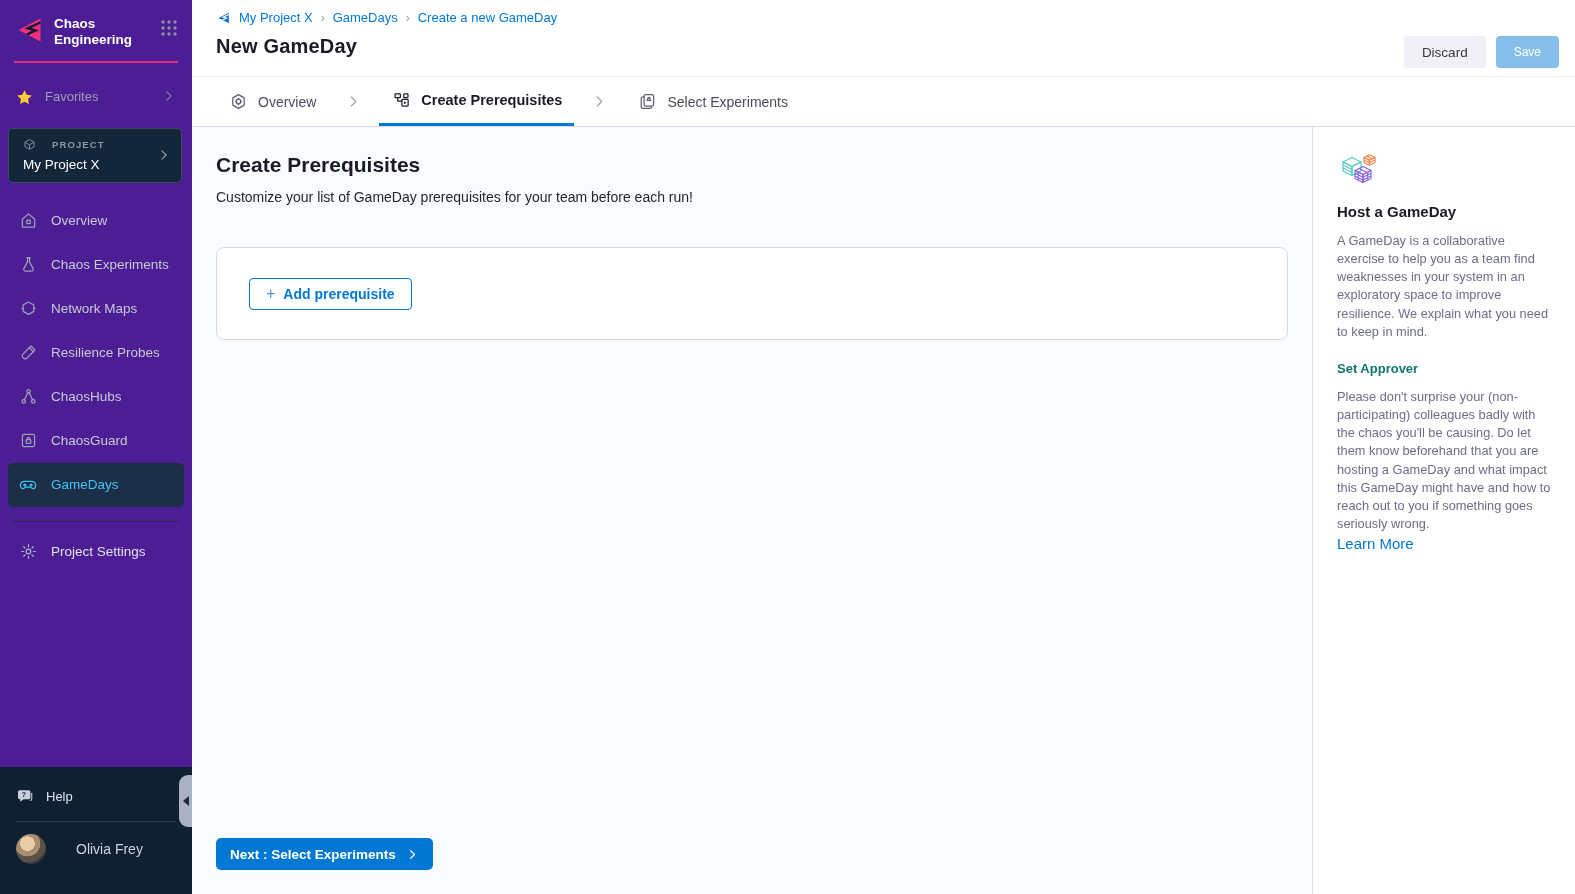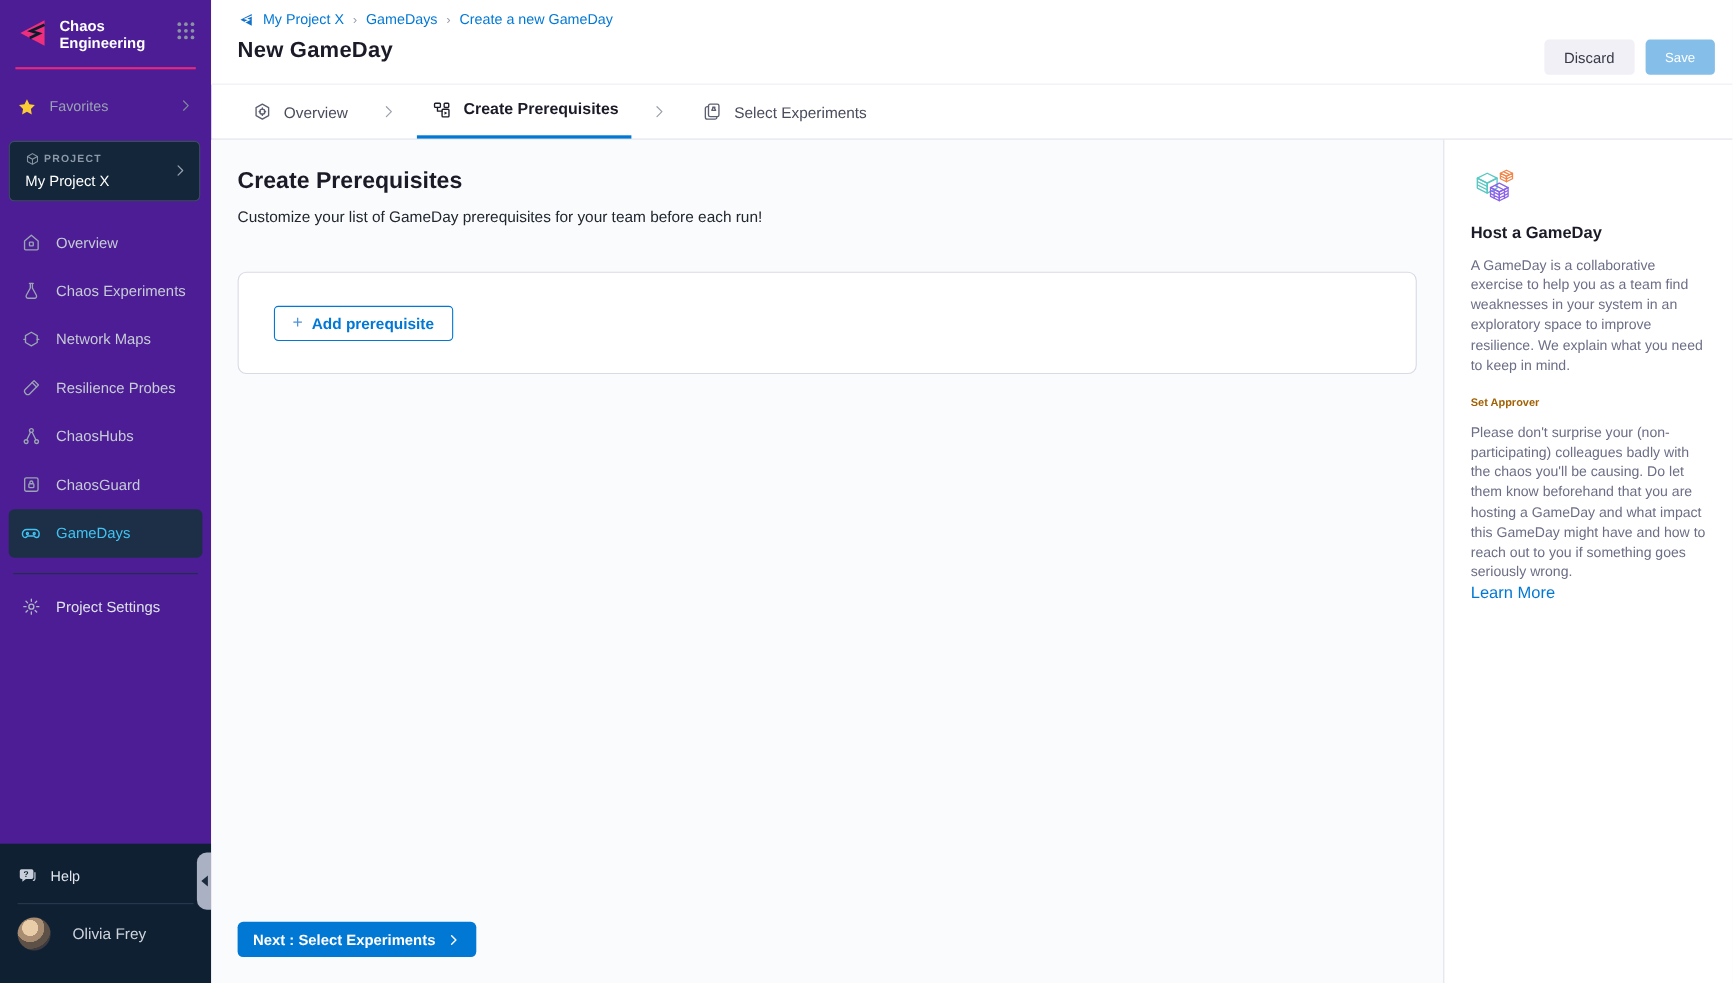--- a/index.html
+++ b/index.html
@@ -13,21 +13,21 @@
   .brand-logo { flex:none; margin-top:1px; }
   .brand-text { flex:1; margin-left:10px; color:#fff; font-size:13.5px; font-weight:bold; line-height:1.22; padding-top:2px; }
   .grid-icon { flex:none; margin-top:5px; cursor:pointer; }
   .brand-underline { height:2px; background:#e3297d; margin:12px 14px 0 14px; }
 
   .fav-row { display:flex; gap:12px; margin:26px 16px 0 16px; cursor:pointer; }
   .fav-label { font-size:13px; color:#9aa3b1; flex:1; }
 
   .project-box { margin:22px 10px 0 8px; border:1px solid #3c4c5f; border-radius:5px; background:#13263a;
                  padding:9px 12px 10px 14px; position:relative; cursor:pointer; }
-  .project-kicker-row { display:flex; align-items:center; gap:4px; }
+  .project-kicker-row { display:flex; align-items:center; gap:16px; }
   .project-kicker { font-size:9.5px; letter-spacing:1.1px; color:#8c98a7; font-weight:bold; }
   .project-name { margin-top:6px; font-size:13.5px; color:#fff; }
   .project-chevron { position:absolute; right:10px; top:50%; transform:translateY(-50%); }
 
   .nav { margin-top:16px; }
   .nav-item { display:flex; align-items:center; gap:13px; height:44px; padding:0 10px 0 18px; cursor:pointer; }
   .nav-item .nicon { width:20px; height:20px; flex:none; color:#9aa4b2; display:flex; align-items:center; justify-content:center; }
   .nav-item .nlabel { font-size:13.5px; color:#c6cbd4; }
   .nav-item.active { background:#1c2f46; border-radius:5px; margin:0 8px; padding:0 2px 0 10px; }
   .nav-item.active .nicon { color:#41c2f4; }
@@ -35,21 +35,21 @@
 
   .side-divider { height:1px; background:#1f3045; margin:14px 12px 0 12px; }
   .settings-row { display:flex; align-items:center; gap:13px; height:44px; padding:0 18px; margin-top:8px; cursor:pointer; }
   .settings-row .nicon { width:20px; height:20px; color:#aeb6c2; display:flex; align-items:center; justify-content:center; }
   .settings-row .nlabel { font-size:13.5px; color:#dfe3ea; }
 
   .side-footer { position:absolute; left:0; right:0; bottom:0; height:127px; background:#0f2033; }
   .help-row { display:flex; align-items:center; gap:12px; padding:20px 16px 0 16px; cursor:pointer; }
   .help-label { font-size:13px; color:#e2e6ec; }
   .footer-divider { height:1px; background:#263a50; margin:16px 16px 0 16px; }
-  .user-row { display:flex; align-items:center; gap:20px; padding:12px 16px 0 16px; cursor:pointer; }
+  .user-row { display:flex; align-items:center; gap:30px; padding:12px 16px 0 16px; cursor:pointer; }
   .avatar { width:30px; height:30px; border-radius:50%; flex:none;
             background:radial-gradient(circle at 38% 32%, #e9cda9 0 26%, #a98d72 27% 46%, #5c5047 47% 68%, #3c3a40 69% 100%); }
   .user-name { font-size:14px; color:#cfd4dc; }
   .collapse-handle { position:absolute; right:0; top:775px; width:13px; height:52px; background:#a9b1c3;
                      border-radius:9px 0 0 9px; display:flex; align-items:center; justify-content:center; cursor:pointer; }
   .collapse-handle .tri { width:0; height:0; border-top:5px solid transparent; border-bottom:5px solid transparent; border-right:6px solid #1c2a3d; }
 
   
   .main-col { flex:1; display:flex; flex-direction:column; min-width:0; background:#fff; }
 
@@ -83,21 +83,21 @@
              border-radius:4px; height:32px; padding:0 16px; font-size:14px; font-weight:bold; font-family:inherit; cursor:pointer; }
   .plus-glyph { font-size:16px; font-weight:normal; color:#4f93d8; line-height:1; }
   .btn-next { position:absolute; left:24px; bottom:24px; display:flex; align-items:center; gap:10px;
               background:#0278d5; color:#fff; border:none; border-radius:5px; height:32px; padding:0 14px;
               font-size:13.5px; font-weight:bold; font-family:inherit; cursor:pointer; }
 
   
   .help-panel { width:263px; flex:none; background:#fff; border-left:1px solid #dcdee8; padding:22px 24px 0 24px; }
   .hp-title { margin-top:16px; font-size:15px; font-weight:bold; color:#1b1b28; }
   .hp-body { margin-top:12px; font-size:12.8px; line-height:1.42; color:#6c6e86; }
-  .hp-subtitle { margin-top:20px; font-size:10px; font-weight:bold; color:#a16207; }
+  .hp-subtitle { margin-top:20px; font-size:13px; font-weight:bold; color:#0f766e; }
   .hp-link { display:inline-block; margin-top:2px; font-size:15px; color:#0278d5; cursor:pointer; text-decoration:none; }
 
   svg { display:block; }
 </style>
 </head>
 <body>
 
 <div class="app">
 
   <aside class="sidebar">

